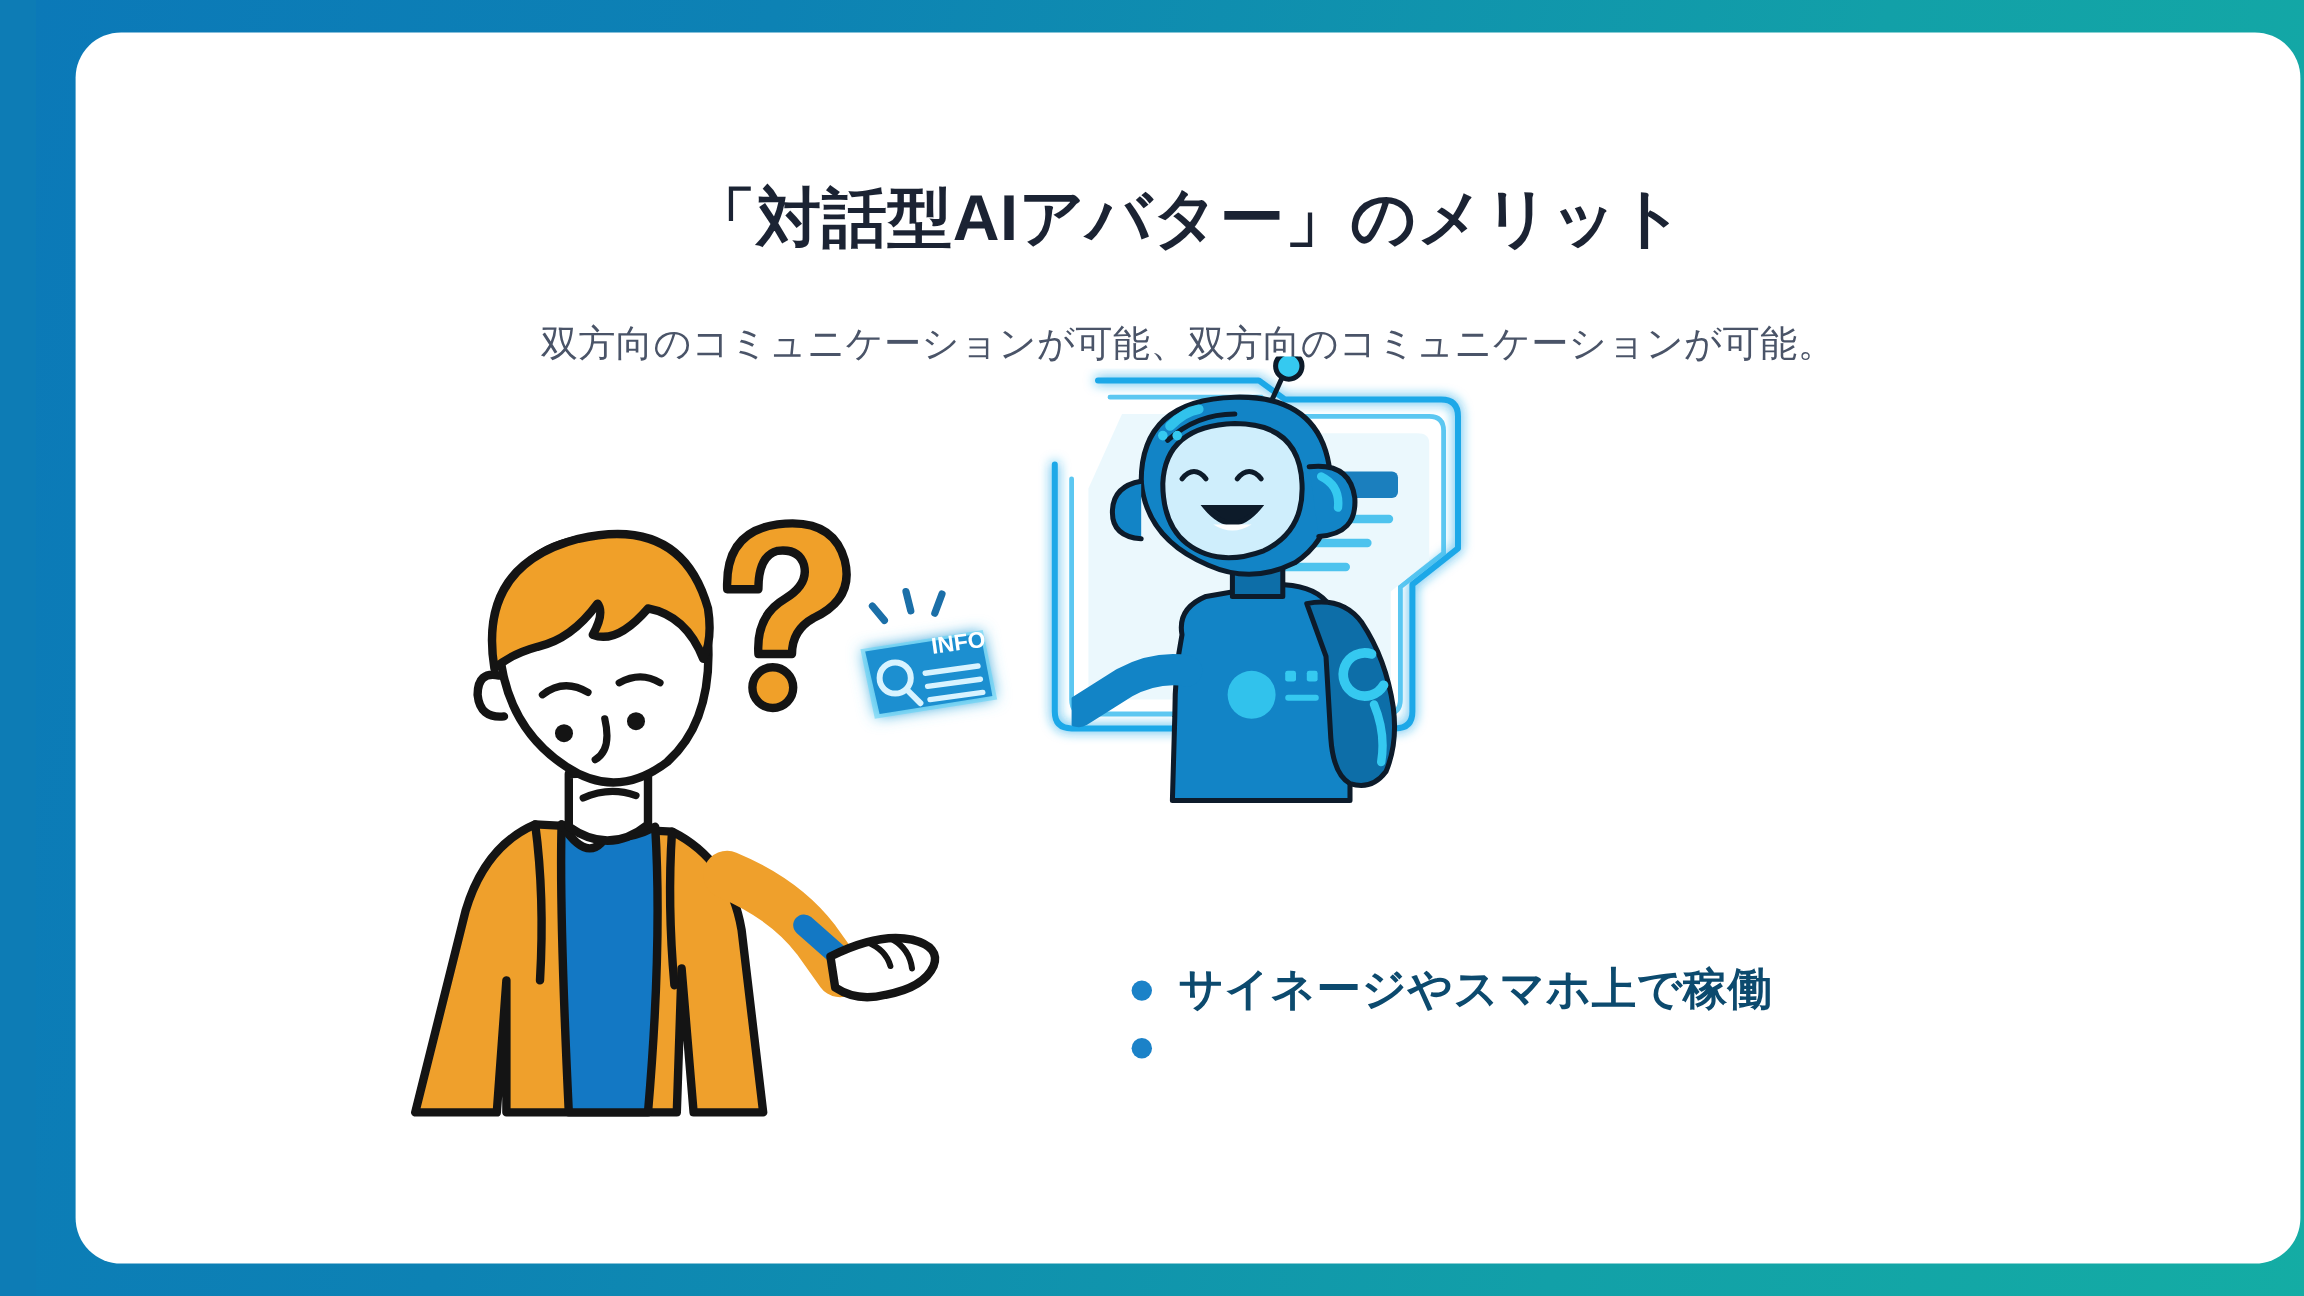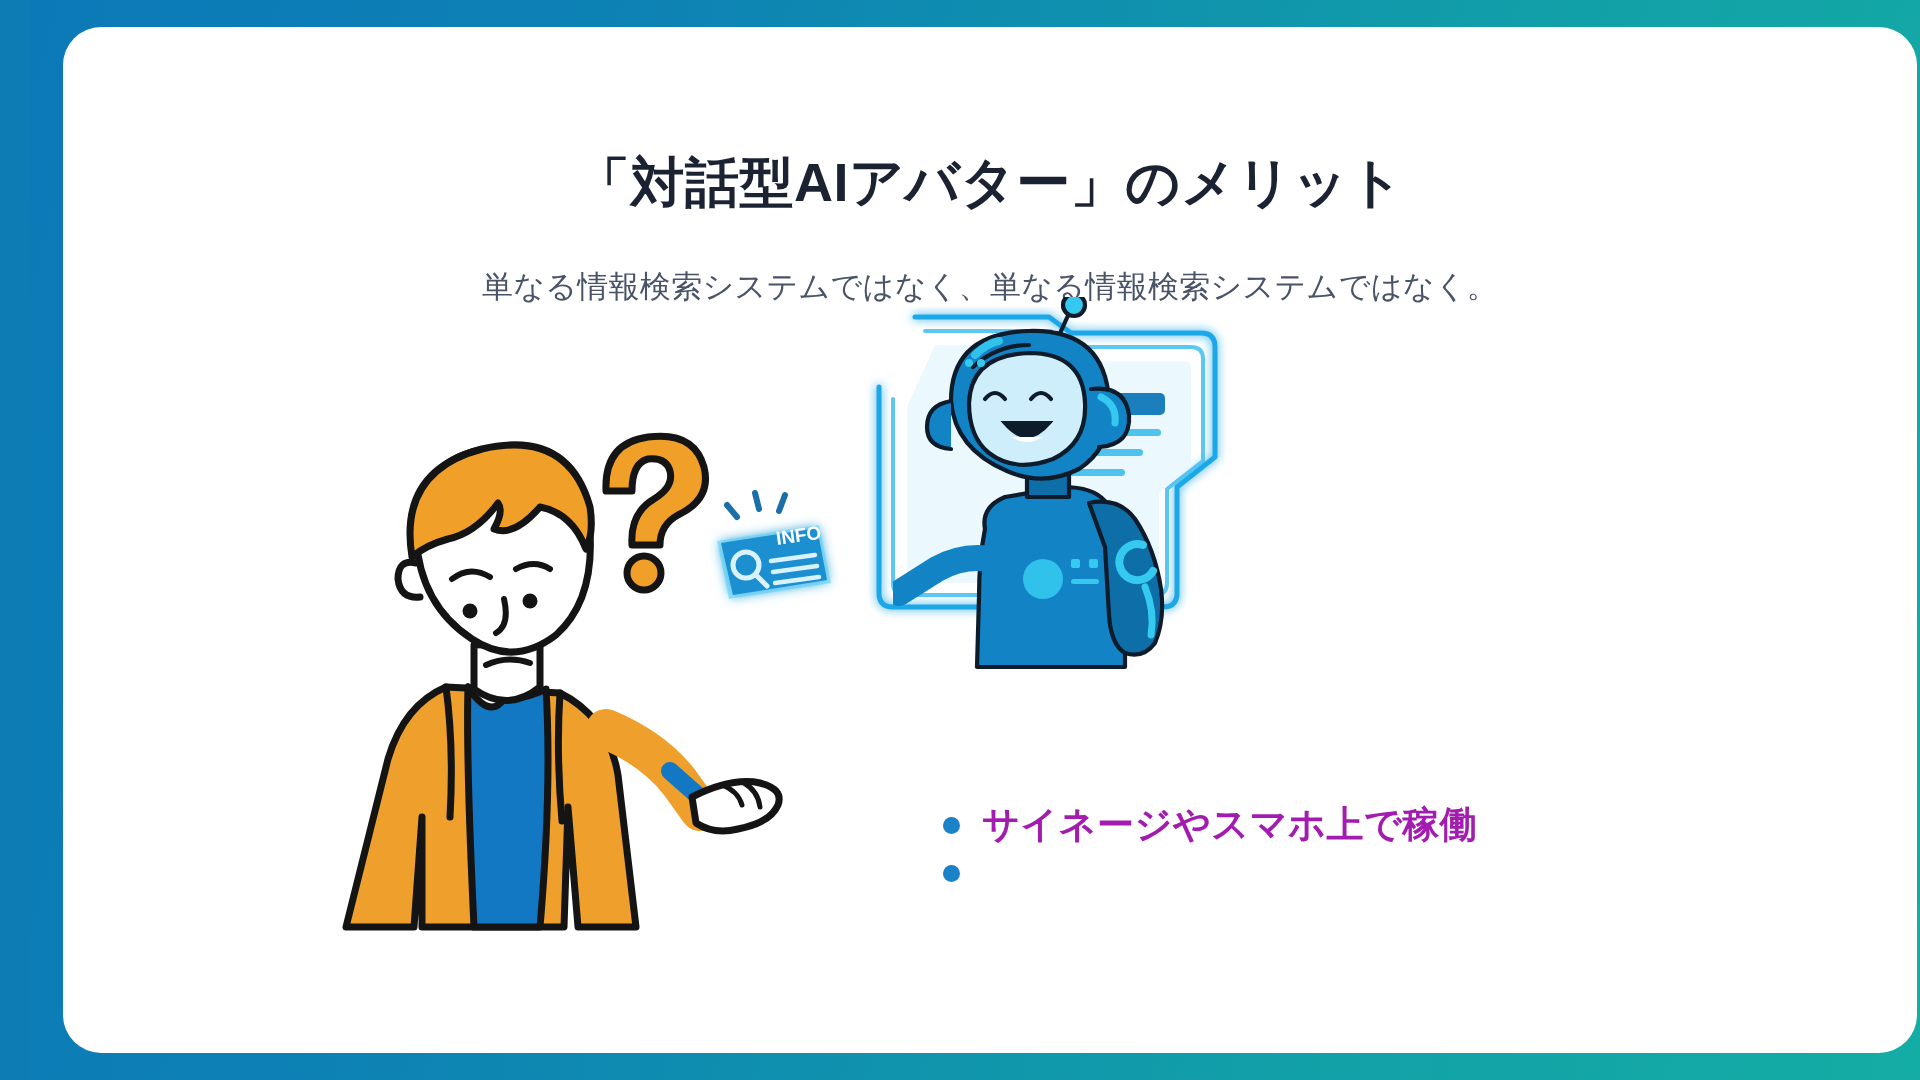--- a/index.html
+++ b/index.html
@@ -93,35 +93,35 @@
     width: 17px;
     height: 17px;
     border-radius: 50%;
     background: #1b82c8;
     flex: 0 0 auto;
     margin-right: 22px;
   }
   .bullet-text {
     font-size: 37px;
     font-weight: 700;
-    color: #a21caf;
+    color: #0c4a6e;
     letter-spacing: 0.5px;
     line-height: 1.25;
     white-space: nowrap;
   }
 </style>
 </head>
 <body>
 
 <div id="slide">
   <div id="card">
 
     <h1 id="page-title">「対話型AIアバター」のメリット</h1>
 
-    <p id="page-subtitle">単なる情報検索システムではなく、単なる情報検索システムではなく。</p>
+    <p id="page-subtitle">双方向のコミュニケーションが可能、双方向のコミュニケーションが可能。</p>
 
     <div id="illustration">
 
       <svg class="svg-layer" style="left:800px; top:-20px;" width="420" height="360" viewBox="0 0 420 360">
         <defs>
           <filter id="glowS" x="-35%" y="-35%" width="170%" height="170%">
             <feGaussianBlur stdDeviation="5" result="b"></feGaussianBlur>
             <feMerge>
                 <feMergeNode in="b"></feMergeNode>
                 <feMergeNode in="SourceGraphic"></feMergeNode>

